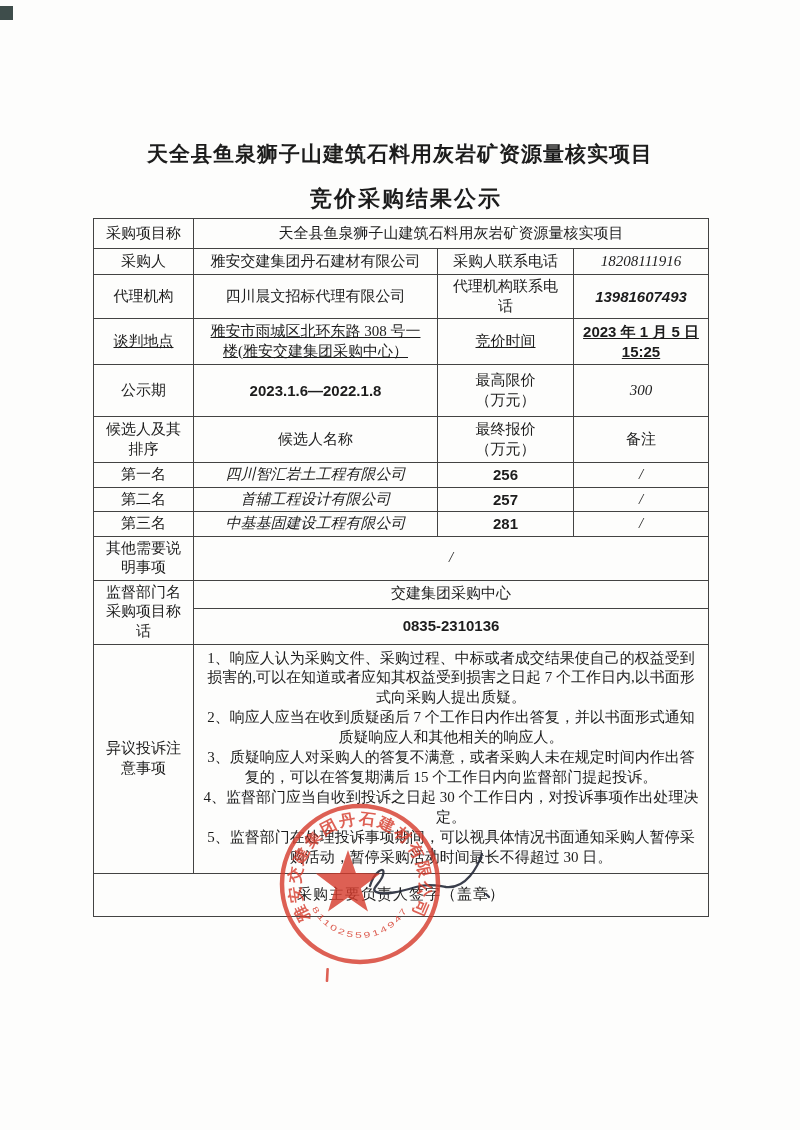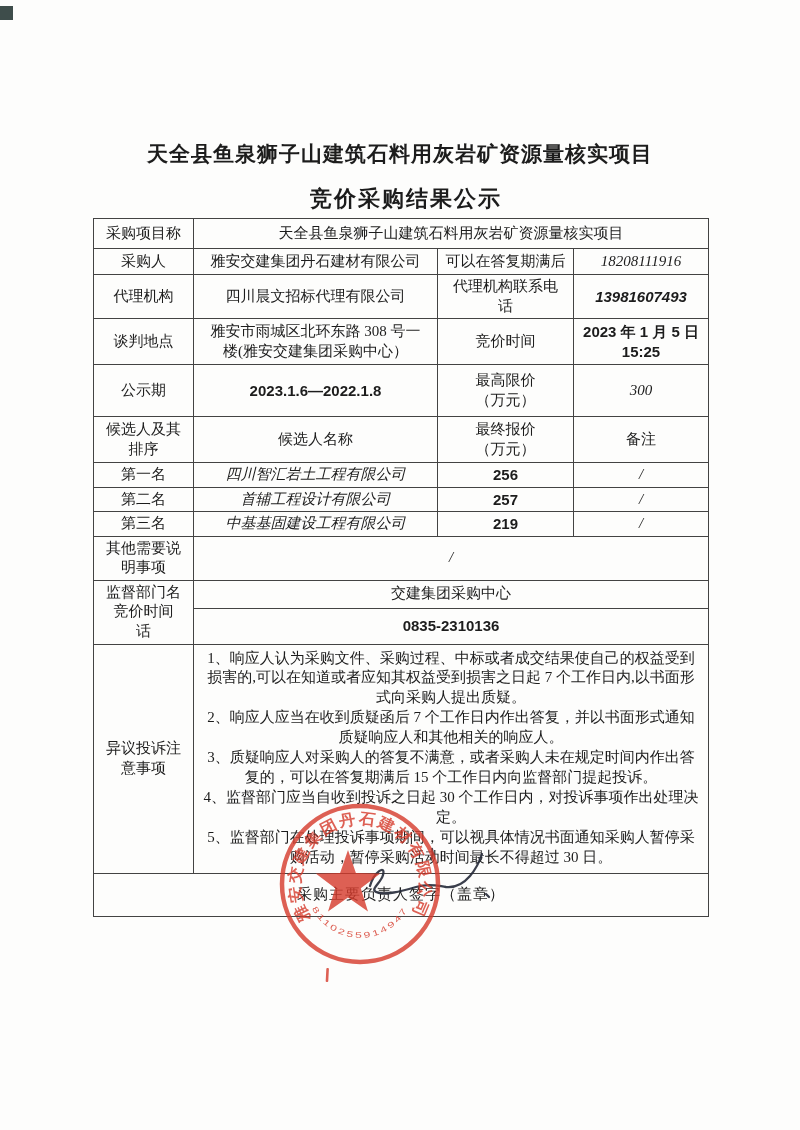--- a/index.html
+++ b/index.html
@@ -37,21 +37,21 @@
   }
   .prel{white-space:pre-line;}
   .tleft{text-align:left;padding-left:10px;font-style:italic;}
   .vtop{vertical-align:top;padding-top:8px;}
   .nsb{font-family:"Liberation Sans","DejaVu Sans",sans-serif;font-weight:700;}
   .num16{font-size:16px;font-style:italic;}
   .num17{font-size:17px;}
   .slash{font-style:italic;font-size:17px;}
   .slash-big{font-style:italic;font-size:20px;}
   tr.r1{height:30px;} tr.r2{height:26px;} tr.r3{height:36px;}
-  tr.r4{height:46px;} tr.r5{height:52px;} tr.r6{height:46px;}
+  tr.r4{height:46px;text-decoration:underline;} tr.r5{height:52px;} tr.r6{height:46px;}
   tr.r7{height:23px;} tr.r8{height:22px;} tr.r9{height:22px;}
   tr.r10{height:41px;} tr.r11a{height:28px;} tr.r11b{height:36px;}
   tr.r12{height:229px;} tr.r13{height:43px;}
   td.objection-cell{
     text-align:left;vertical-align:top;
     padding:6px 10px 4px 12px;line-height:1.42;
   }
   td.objection-cell .obj-item{margin:0 0 1px 0;}
   td.sig-cell{
     text-align:left;font-size:17px;padding-left:10px;letter-spacing:1px;
@@ -77,21 +77,21 @@
         <col style="width:135px">
     </colgroup>
     <tbody>
       <tr class="r1">
         <td>采购项目称</td>
         <td colspan="3">天全县鱼泉狮子山建筑石料用灰岩矿资源量核实项目</td>
       </tr>
       <tr class="r2">
         <td>采购人</td>
         <td>雅安交建集团丹石建材有限公司</td>
-        <td>可以在答复期满后</td>
+        <td>采购人联系电话</td>
         <td class="num16">18208111916</td>
       </tr>
       <tr class="r3">
         <td>代理机构</td>
         <td>四川晨文招标代理有限公司</td>
         <td class="prel">代理机构联系电
 话</td>
         <td class="nsb num16">13981607493</td>
       </tr>
       <tr class="r4">
@@ -125,31 +125,31 @@
       </tr>
       <tr class="r8">
         <td>第二名</td>
         <td class="tleft">首辅工程设计有限公司</td>
         <td class="nsb">257</td>
         <td class="slash">/</td>
       </tr>
       <tr class="r9">
         <td>第三名</td>
         <td class="tleft">中基基固建设工程有限公司</td>
-        <td class="nsb">219</td>
+        <td class="nsb">281</td>
         <td class="slash">/</td>
       </tr>
       <tr class="r10">
         <td class="prel">其他需要说
 明事项</td>
         <td colspan="3" class="slash-big">/</td>
       </tr>
       <tr class="r11a">
         <td rowspan="2" class="prel">监督部门名
-竞价时间
+采购项目称
 话</td>
         <td colspan="3">交建集团采购中心</td>
       </tr>
       <tr class="r11b">
         <td colspan="3" class="nsb num17">0835-2310136</td>
       </tr>
       <tr class="r12">
         <td class="prel vtop">异议投诉注
 意事项</td>
         <td colspan="3" class="objection-cell">

